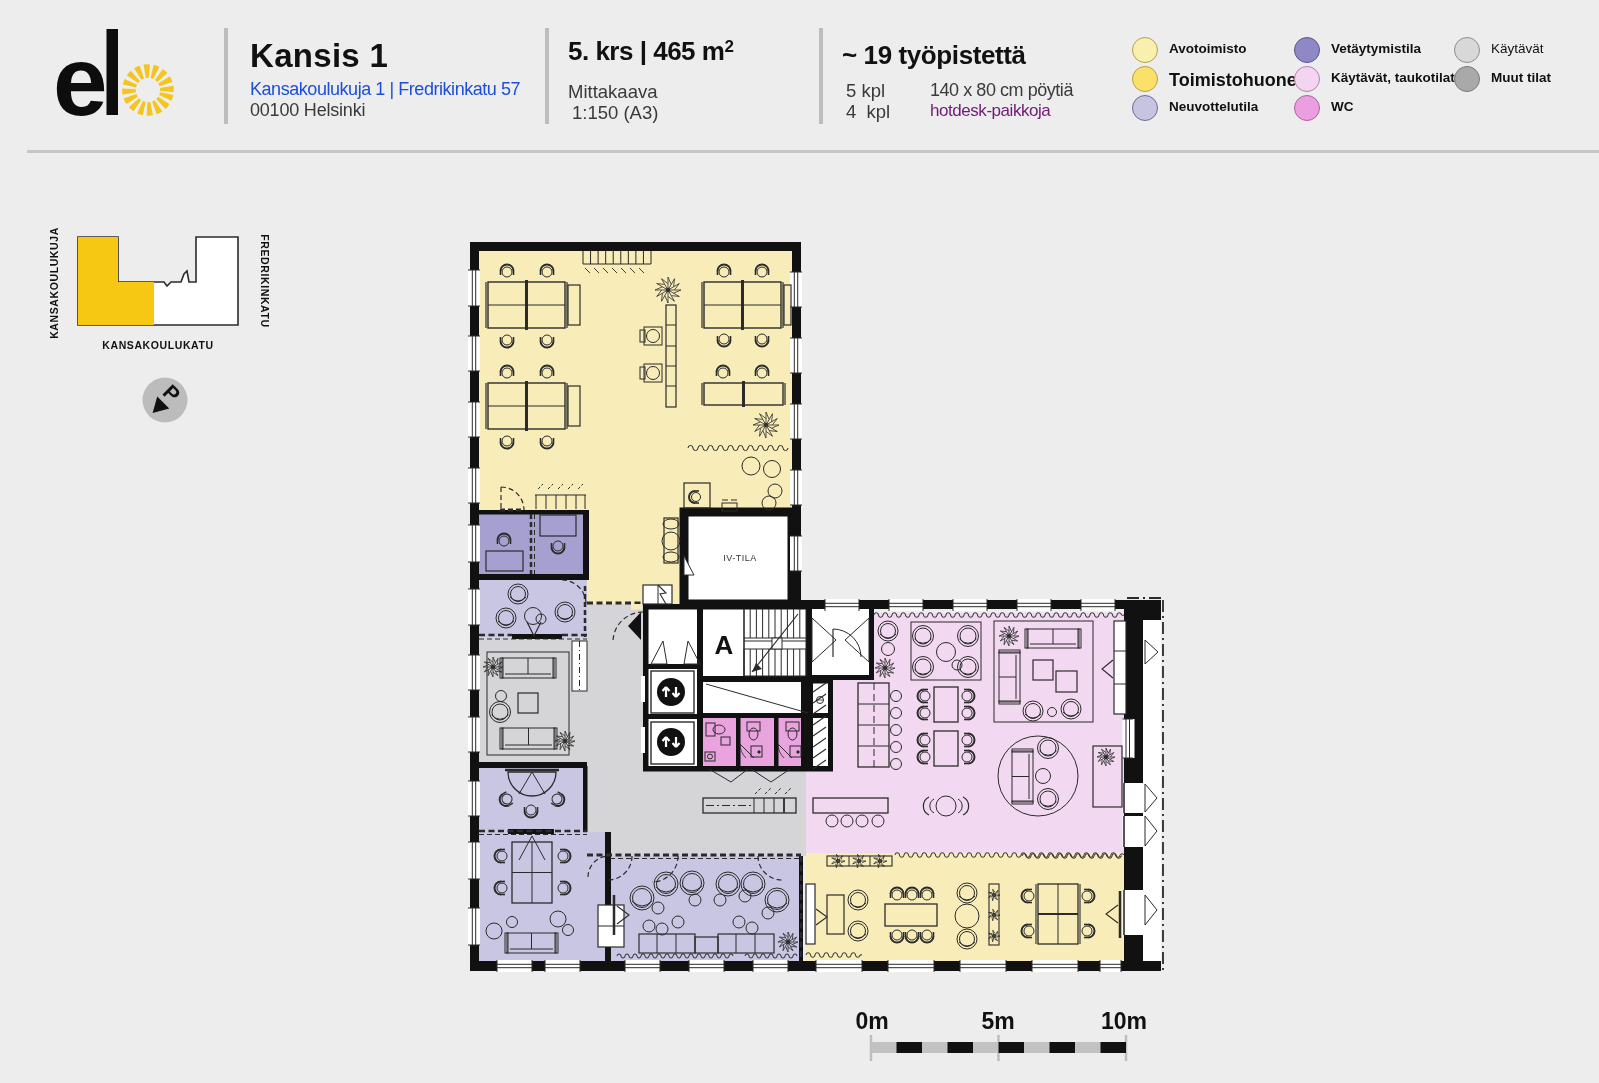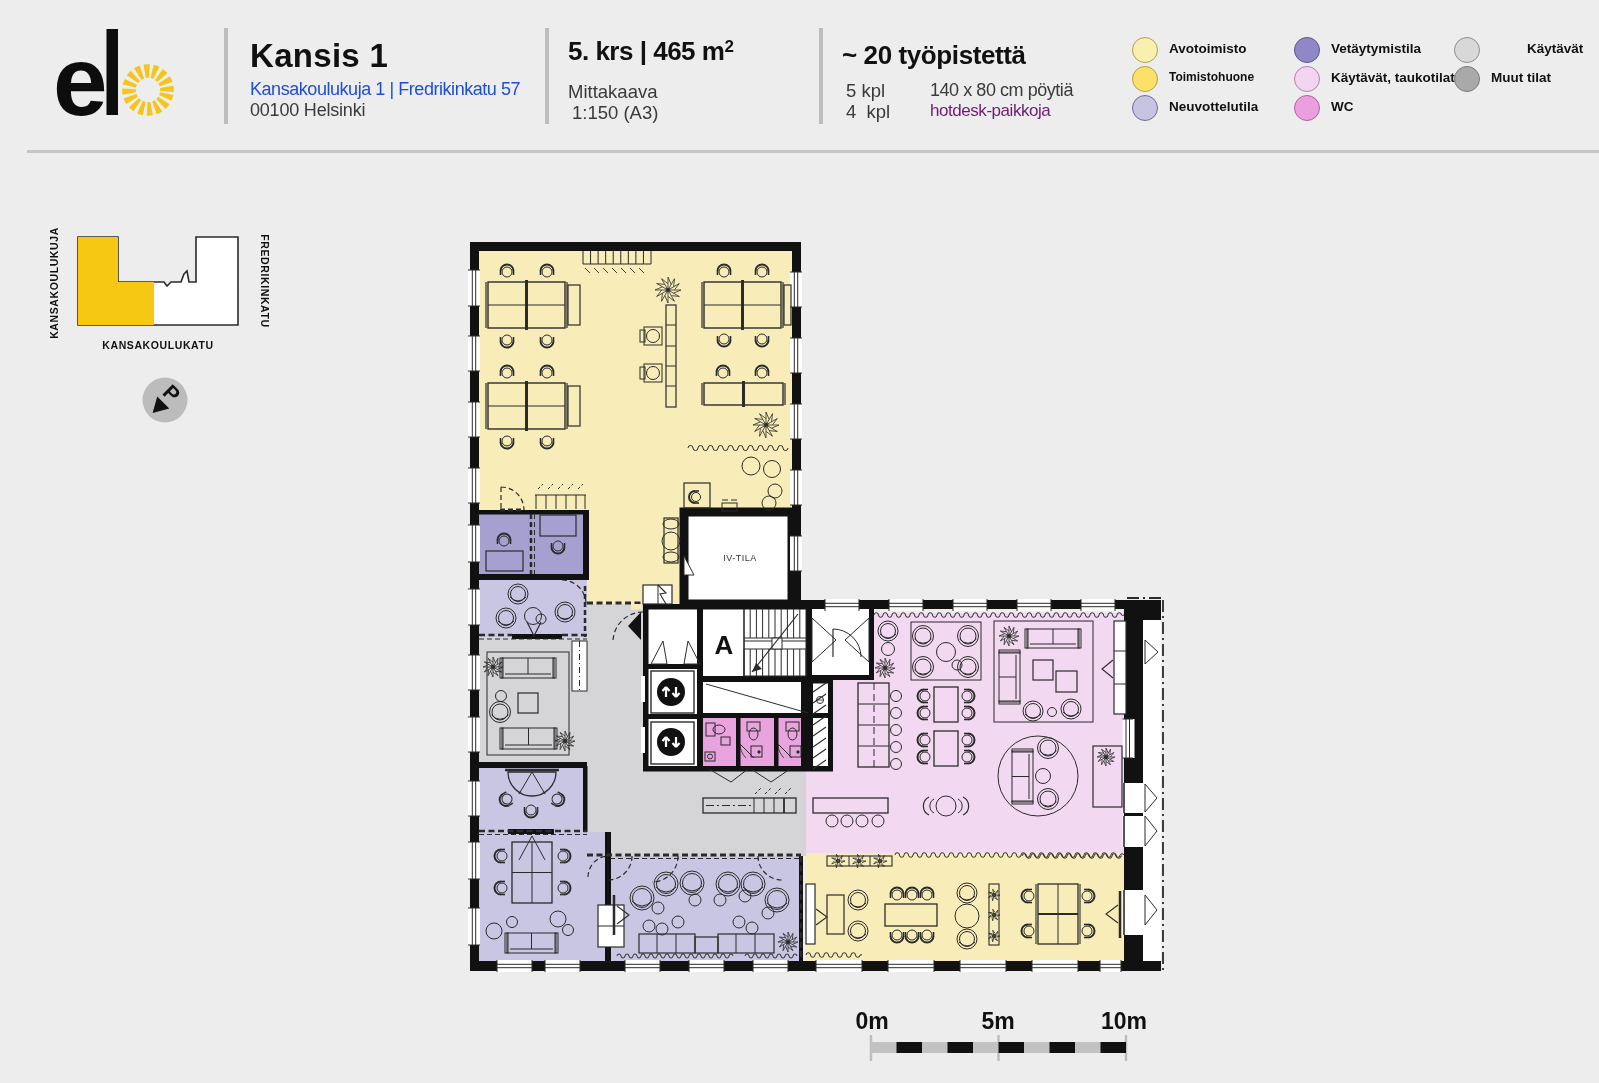--- a/index.html
+++ b/index.html
@@ -27,48 +27,48 @@
 <div class="abs" style="left:545px;top:28px;width:4px;height:96px;background:#bdbdbd;"></div>
 
 <div class="abs" style="left:568px;top:36px;font-size:26px;letter-spacing:-0.5px;font-weight:bold;color:#111;">5. krs | 465 m<span style="font-size:17px;vertical-align:8px;">2</span></div>
 
 <div class="abs" style="left:568px;top:81px;font-size:18.5px;color:#3a3a3a;">Mittakaava</div>
 
 <div class="abs" style="left:572px;top:102px;font-size:18.5px;color:#3a3a3a;">1:150 (A3)</div>
 
 <div class="abs" style="left:819px;top:28px;width:4px;height:96px;background:#bdbdbd;"></div>
 
-<div class="abs" style="left:842px;top:40px;font-size:26px;letter-spacing:-0.4px;font-weight:bold;color:#111;">~ 20 työpistettä</div>
+<div class="abs" style="left:842px;top:40px;font-size:26px;letter-spacing:-0.4px;font-weight:bold;color:#111;">~ 19 työpistettä</div>
 
 <div class="abs" style="left:846px;top:80px;font-size:18.5px;color:#3a3a3a;">5 kpl</div>
 <div class="abs" style="left:846px;top:101px;font-size:18.5px;color:#3a3a3a;">4&nbsp;&nbsp;kpl</div>
 
 <div class="abs" style="left:930px;top:80px;font-size:18px;letter-spacing:-0.45px;color:#3a3a3a;">140 x 80 cm pöytiä</div>
 <div class="abs" style="left:930px;top:101px;font-size:17px;letter-spacing:-0.45px;color:#701a75;">hotdesk-paikkoja</div>
 
 <div style="position:absolute;left:1132px;top:37px;width:26px;height:26px;border-radius:50%;background:#f9efae;border:1.5px solid #b3a14b;box-sizing:border-box;"></div>
 <div style="position:absolute;left:1169px;top:41px;font-size:13.5px;font-weight:bold;color:#111;white-space:nowrap;">Avotoimisto</div>
 
 <div style="position:absolute;left:1132px;top:66px;width:26px;height:26px;border-radius:50%;background:#fbe169;border:1.5px solid #b3a14b;box-sizing:border-box;"></div>
-<div style="position:absolute;left:1169px;top:70px;font-size:12px;font-weight:bold;color:#111;white-space:nowrap;">Toimistohuone</div>
+<div style="position:absolute;left:1169px;top:70px;font-size:18px;font-weight:bold;color:#111;white-space:nowrap;">Toimistohuone</div>
 
 <div style="position:absolute;left:1132px;top:95px;width:26px;height:26px;border-radius:50%;background:#c7c4e2;border:1.5px solid #6d6a9e;box-sizing:border-box;"></div>
 <div style="position:absolute;left:1169px;top:99px;font-size:13.5px;font-weight:bold;color:#111;white-space:nowrap;">Neuvottelutila</div>
 
 <div style="position:absolute;left:1294px;top:37px;width:26px;height:26px;border-radius:50%;background:#8e89c6;border:1.5px solid #5a5490;box-sizing:border-box;"></div>
 <div style="position:absolute;left:1331px;top:41px;font-size:13.5px;font-weight:bold;color:#111;white-space:nowrap;">Vetäytymistila</div>
 
 <div style="position:absolute;left:1294px;top:66px;width:26px;height:26px;border-radius:50%;background:#f3d5f1;border:1.5px solid #b87eb2;box-sizing:border-box;"></div>
 <div style="position:absolute;left:1331px;top:70px;font-size:13.5px;font-weight:bold;color:#111;white-space:nowrap;">Käytävät, taukotilat</div>
 
 <div style="position:absolute;left:1294px;top:95px;width:26px;height:26px;border-radius:50%;background:#eb9fe1;border:1.5px solid #b160a8;box-sizing:border-box;"></div>
 <div style="position:absolute;left:1331px;top:99px;font-size:13.5px;font-weight:bold;color:#111;white-space:nowrap;">WC</div>
 
 <div style="position:absolute;left:1454px;top:37px;width:26px;height:26px;border-radius:50%;background:#d8d8d8;border:1.5px solid #8f8f8f;box-sizing:border-box;"></div>
-<div style="position:absolute;left:1491px;top:41px;font-size:13.5px;font-weight:bold;color:#111;white-space:nowrap;margin-left:36px;">Käytävät</div>
+<div style="position:absolute;left:1491px;top:41px;font-size:13.5px;font-weight:normal;color:#111;white-space:nowrap;">Käytävät</div>
 
 <div style="position:absolute;left:1454px;top:66px;width:26px;height:26px;border-radius:50%;background:#a9a9a9;border:1.5px solid #7a7a7a;box-sizing:border-box;"></div>
 <div style="position:absolute;left:1491px;top:70px;font-size:13.5px;font-weight:bold;color:#111;white-space:nowrap;">Muut tilat</div>
 
 <div class="abs" style="left:27px;top:150px;width:1572px;height:3px;background:#c6c6c6;"></div>
 
 <svg class="abs" style="left:0;top:0" width="1599" height="1083" viewBox="0 0 1599 1083">
 
 <g>
       <path d="M78,237 H118 V282 H164 l3,4 4,-4 h10 l3,-8 3,-3 2,11 h7 V237 H238 V325 H78 Z" fill="#ffffff" stroke="#2b2b2b" stroke-width="1.6"></path>

